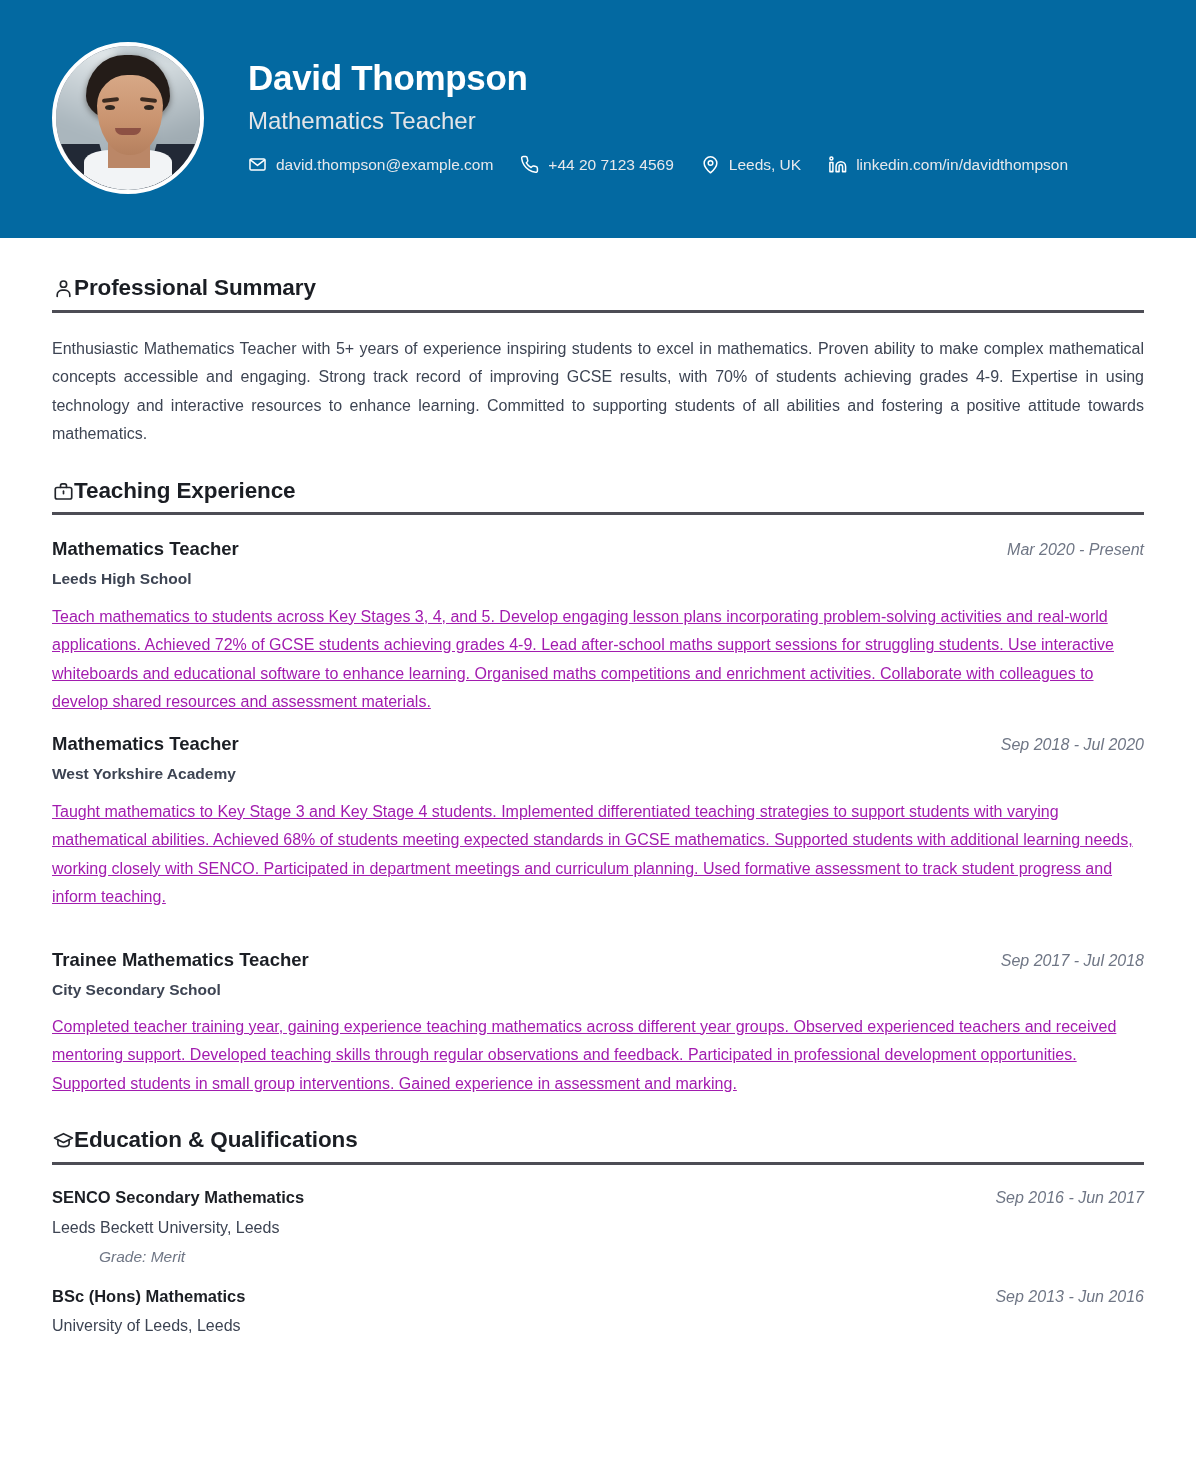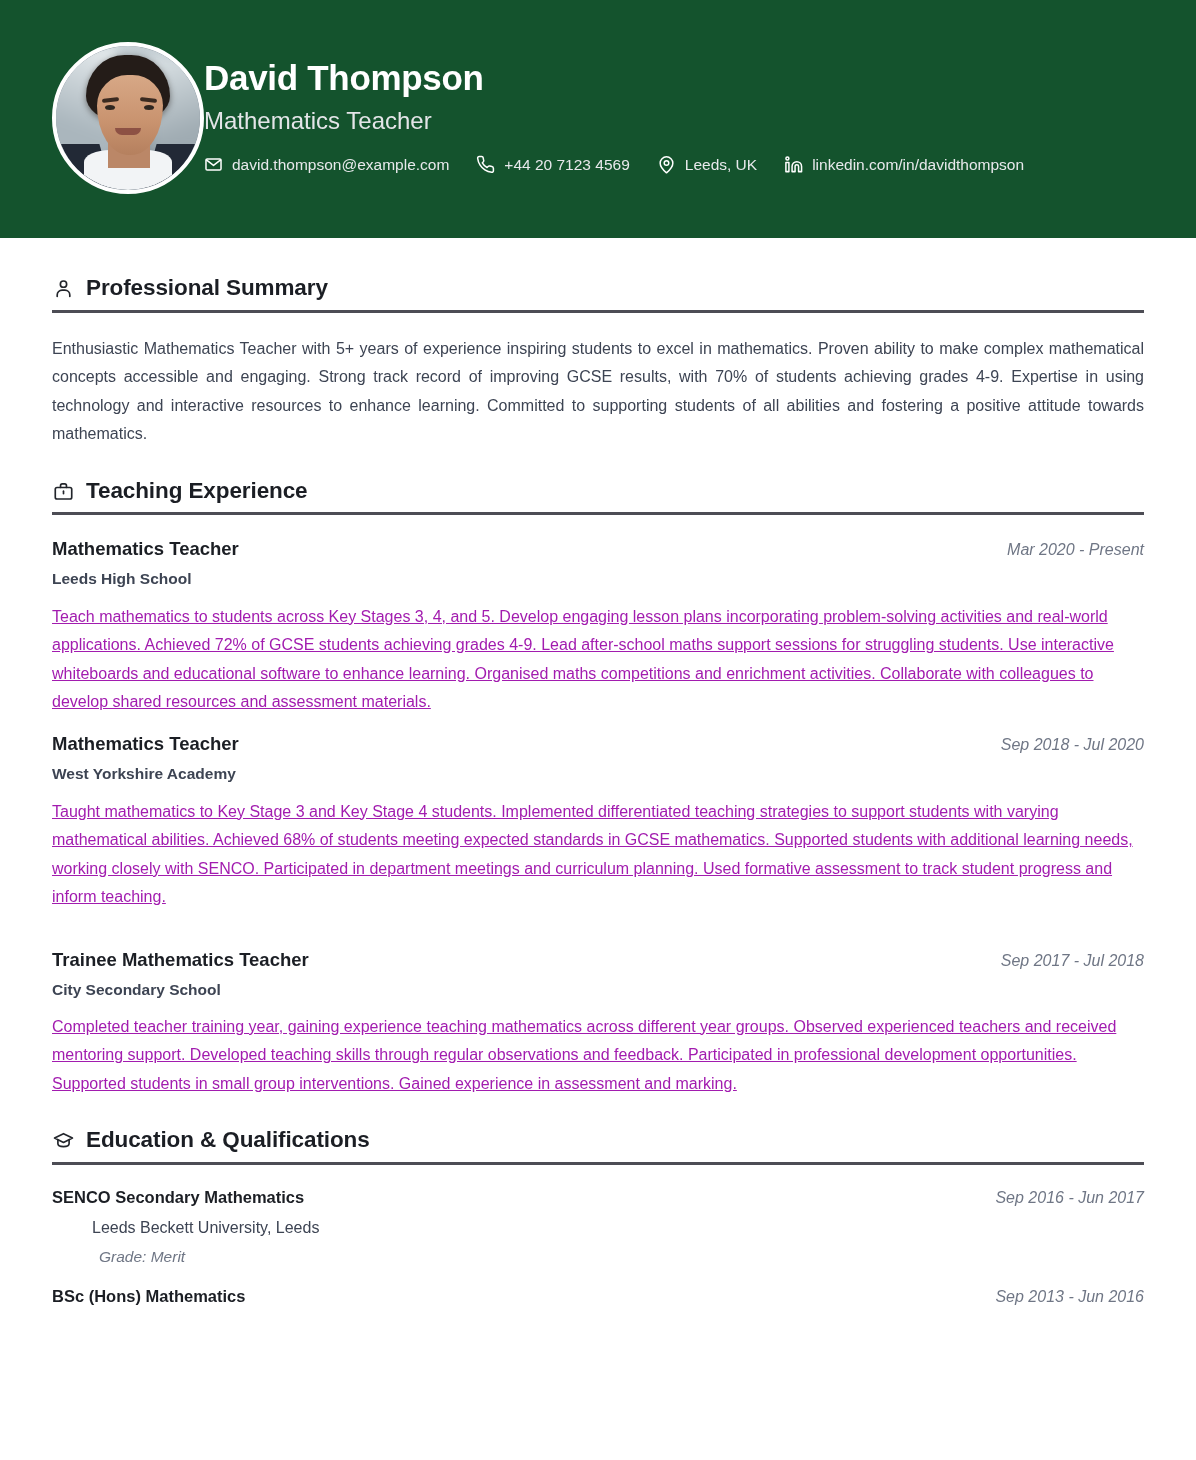--- a/index.html
+++ b/index.html
@@ -17,24 +17,25 @@
 
   .resume {
     width: 1196px;
     min-height: 1460px;
     background: #ffffff;
     position: relative;
   }
 
   
   .header {
-    background: #14532d;
+    background: #0369a1;
     padding: 34px 52px 36px 52px;
     display: flex;
     align-items: center;
+    gap: 44px;
     height: 238px;
   }
 
   .avatar-wrap {
     width: 152px;
     height: 152px;
     border-radius: 50%;
     border: 4px solid #ffffff;
     overflow: hidden;
     flex: 0 0 auto;
@@ -157,21 +158,20 @@
 
   
   .content { padding: 38px 52px 40px 52px; }
 
   .section { margin-bottom: 30px; }
   .section:last-child { margin-bottom: 0; }
 
   .section-head {
     display: flex;
     align-items: center;
-    gap: 12px;
     padding-bottom: 9px;
     border-bottom: 3px solid #4d4d55;
     margin-bottom: 22px;
   }
 
   .section-head .sec-ico {
     display: inline-flex;
     align-items: center;
     justify-content: center;
     width: 22px; height: 22px;
@@ -248,21 +248,20 @@
     font-size: 16.5px;
     font-weight: bold;
     color: #1b1e24;
     line-height: 1.3;
   }
   .edu-school {
     font-size: 16px;
     color: #3d4453;
     margin-top: 9px;
     line-height: 1.3;
-    margin-left: 40px;
   }
   .edu-grade {
     font-size: 15.5px;
     font-style: italic;
     color: #6f7685;
     margin-top: 9px;
     line-height: 1.3;
     margin-left: 47px;
   }
 </style>
@@ -420,19 +419,20 @@
           </div>
           <div class="edu-school">Leeds Beckett University, Leeds</div>
           <div class="edu-grade">Grade: Merit</div>
         </div>
 
         <div class="edu-entry">
           <div class="entry-top">
             <div class="edu-role">BSc (Hons) Mathematics</div>
             <div class="entry-dates">Sep 2013 - Jun 2016</div>
           </div>
+          <div class="edu-school">University of Leeds, Leeds</div>
         </div>
 
       </div>
     </div>
 
   </div>
 </div>
 
 </body></html>

